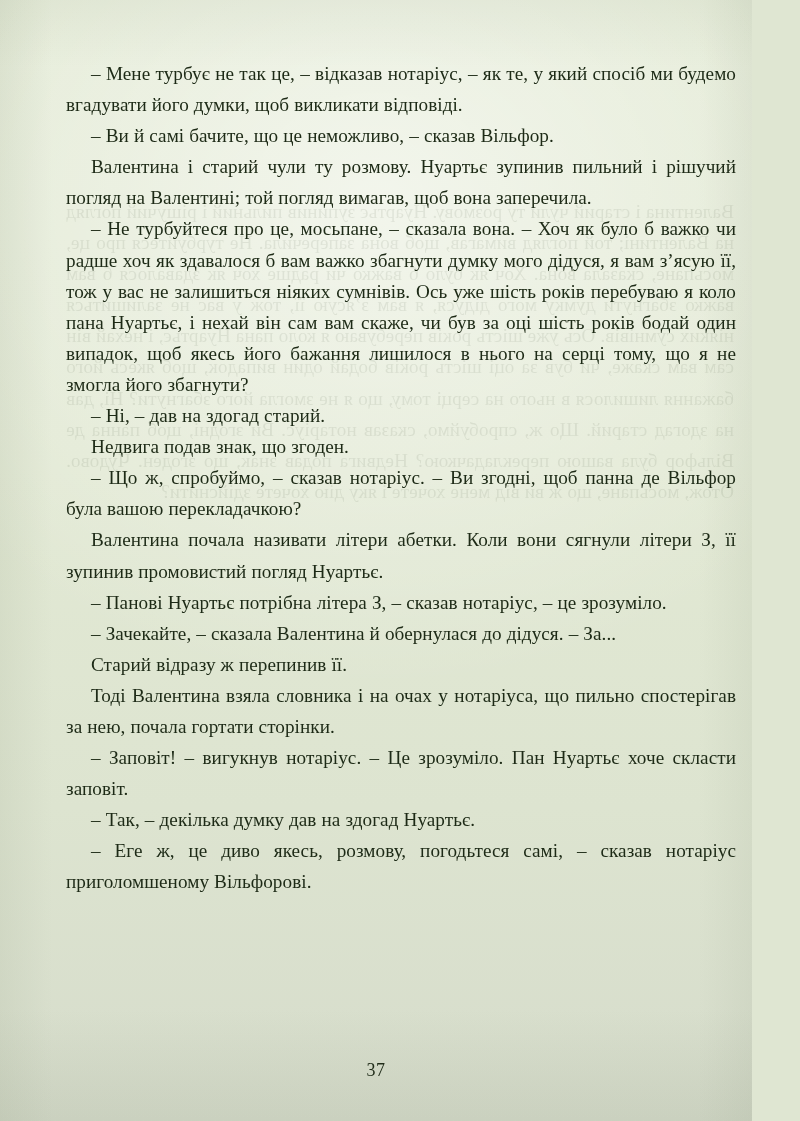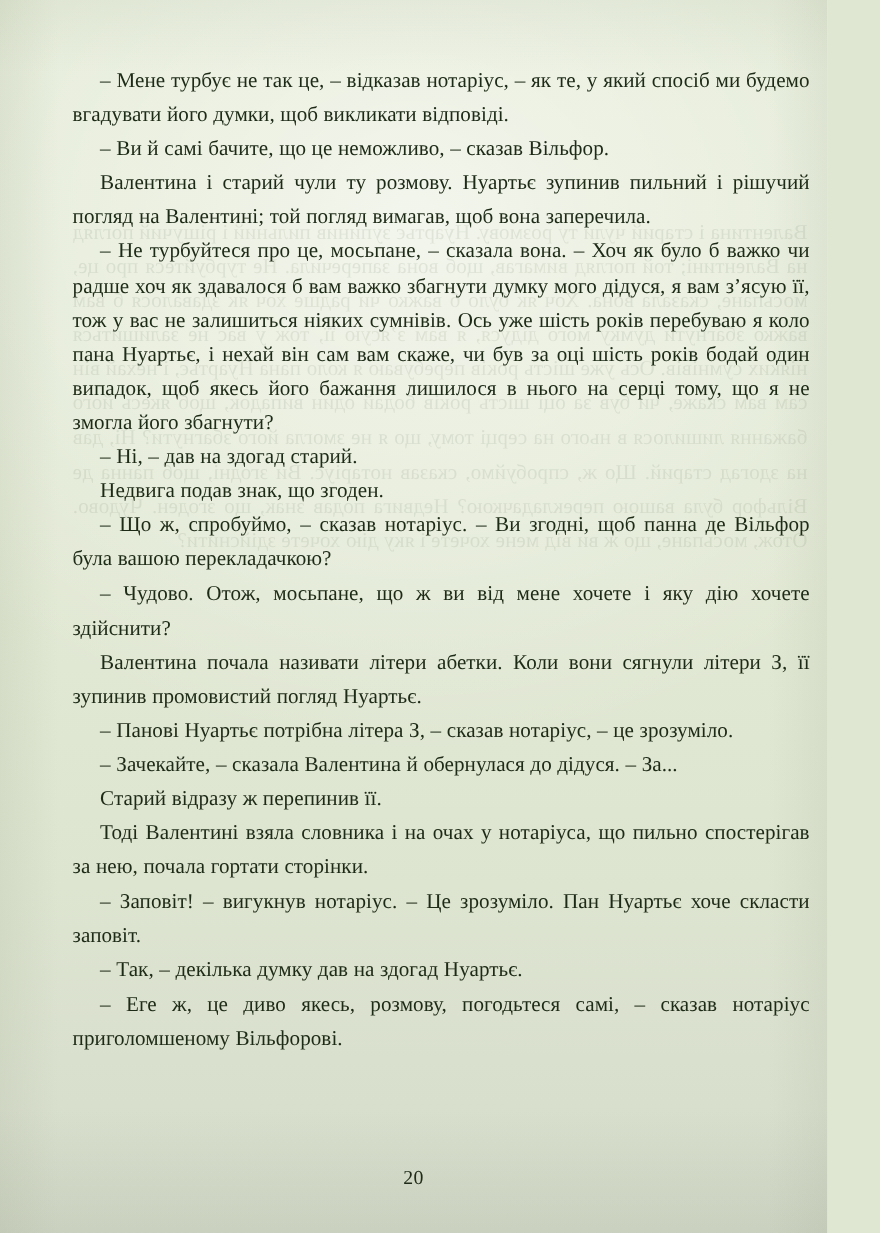--- a/index.html
+++ b/index.html
@@ -110,26 +110,25 @@
   <div class="bleed">Валентина і старий чули ту розмову. Нуартьє зупинив пильний і рішучий погляд на Валентині; той погляд вимагав, щоб вона заперечила. Не турбуйтеся про це, мосьпане, сказала вона. Хоч як було б важко чи радше хоч як здавалося б вам важко збагнути думку мого дідуся, я вам з’ясую її, тож у вас не залишиться ніяких сумнівів. Ось уже шість років перебуваю я коло пана Нуартьє, і нехай він сам вам скаже, чи був за оці шість років бодай один випадок, щоб якесь його бажання лишилося в нього на серці тому, що я не змогла його збагнути? Ні, дав на здогад старий. Що ж, спробуймо, сказав нотаріус. Ви згодні, щоб панна де Вільфор була вашою перекладачкою? Недвига подав знак, що згоден. Чудово. Отож, мосьпане, що ж ви від мене хочете і яку дію хочете здійснити?</div>
 
   <div class="textblock">
     <p class="para">– Мене турбує не так це, – відказав нотаріус, – як те, у який спосіб ми будемо вгадувати його думки, щоб викликати відповіді.</p>
     <p class="para">– Ви й самі бачите, що це неможливо, – сказав Вільфор.</p>
     <p class="para">Валентина і старий чули ту розмову. Нуартьє зупинив пильний і рішучий погляд на Валентині; той погляд вимагав, щоб вона заперечила.</p>
     <p class="para">– Не турбуйтеся про це, мосьпане, – сказала вона. – Хоч як було б важко чи радше хоч як здавалося б вам важко збагнути думку мого дідуся, я вам з’ясую її, тож у вас не залишиться ніяких сумнівів. Ось уже шість років перебуваю я коло пана Нуартьє, і нехай він сам вам скаже, чи був за оці шість років бодай один випадок, щоб якесь його бажання лишилося в нього на серці тому, що я не змогла його збагнути?</p>
     <p class="para">– Ні, – дав на здогад старий.</p>
     <p class="para">Недвига подав знак, що згоден.</p>
     <p class="para">– Що ж, спробуймо, – сказав нотаріус. – Ви згодні, щоб панна де Вільфор була вашою перекладачкою?</p>
-    <p class="para">– Чудово. Отож, мосьпане, що ж ви від мене хочете і яку дію хочете здійснити?</p>
     <p class="para">Валентина почала називати літери абетки. Коли вони сягнули літери З, її зупинив промовистий погляд Нуартьє.</p>
     <p class="para">– Панові Нуартьє потрібна літера З, – сказав нотаріус, – це зрозуміло.</p>
     <p class="para">– Зачекайте, – сказала Валентина й обернулася до дідуся. – За...</p>
     <p class="para">Старий відразу ж перепинив її.</p>
-    <p class="para">Тоді Валентині взяла словника і на очах у нотаріуса, що пильно спостерігав за нею, почала гортати сторінки.</p>
+    <p class="para">Тоді Валентина взяла словника і на очах у нотаріуса, що пильно спостерігав за нею, почала гортати сторінки.</p>
     <p class="para">– Заповіт! – вигукнув нотаріус. – Це зрозуміло. Пан Нуартьє хоче скласти заповіт.</p>
     <p class="para">– Так, – декілька думку дав на здогад Нуартьє.</p>
     <p class="para">– Еге ж, це диво якесь, розмову, погодьтеся самі, – сказав нотаріус приголомшеному Вільфорові.</p>
   </div>
 
-  <div class="folio">20</div>
+  <div class="folio">37</div>
 
 </div>
 
 </body></html>

